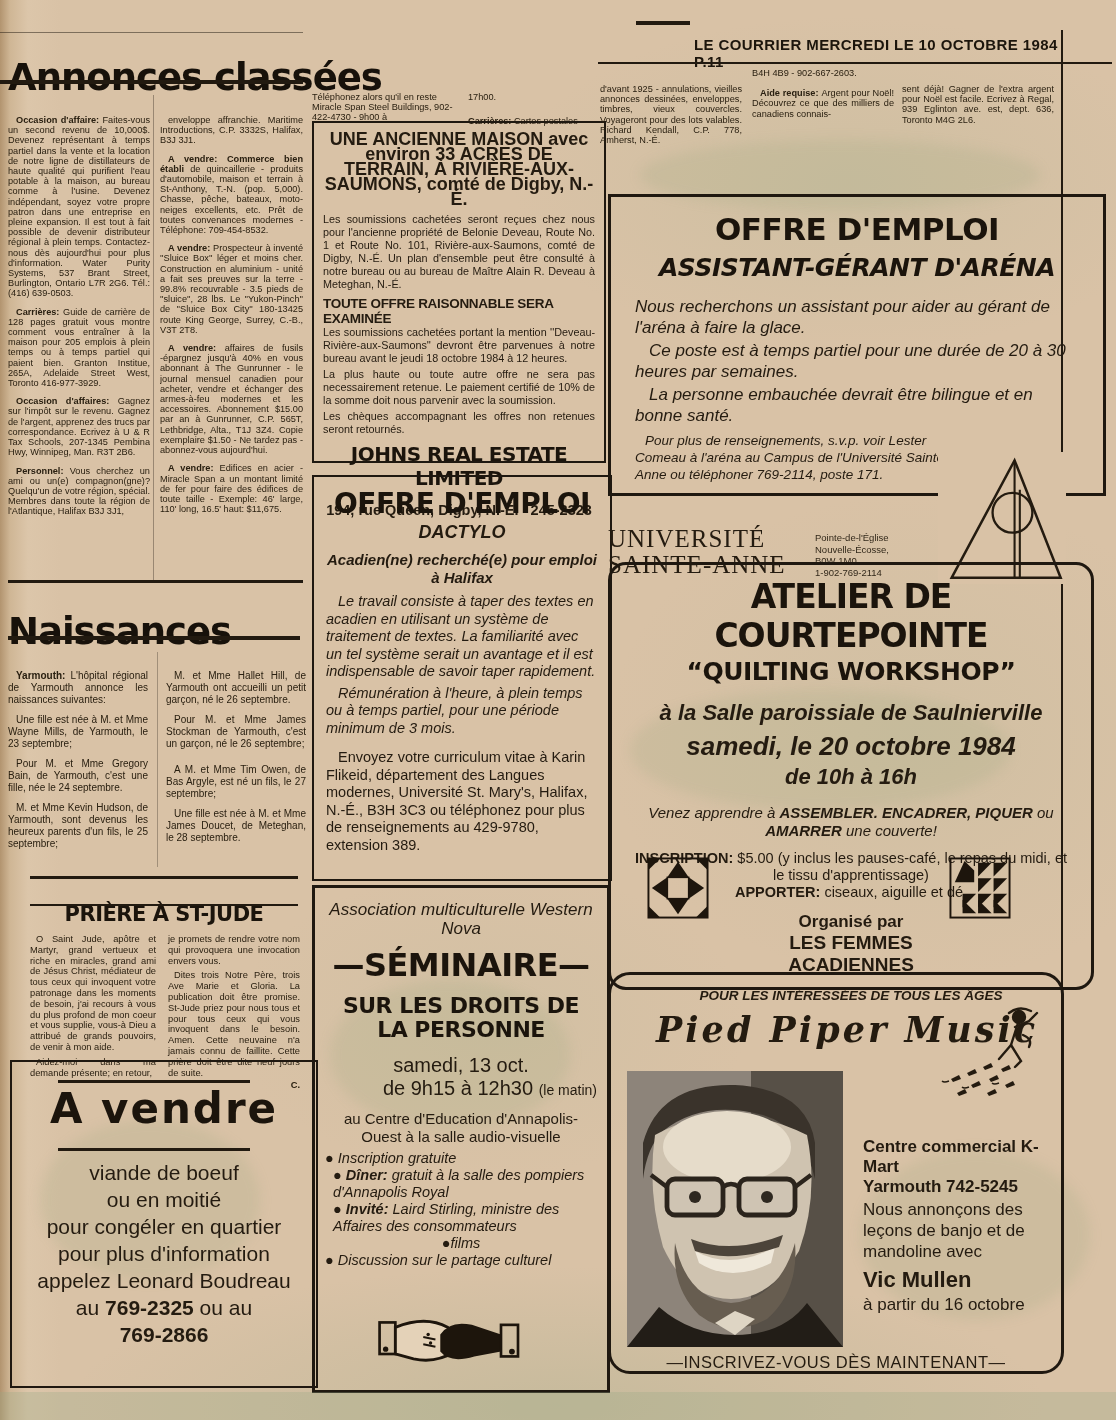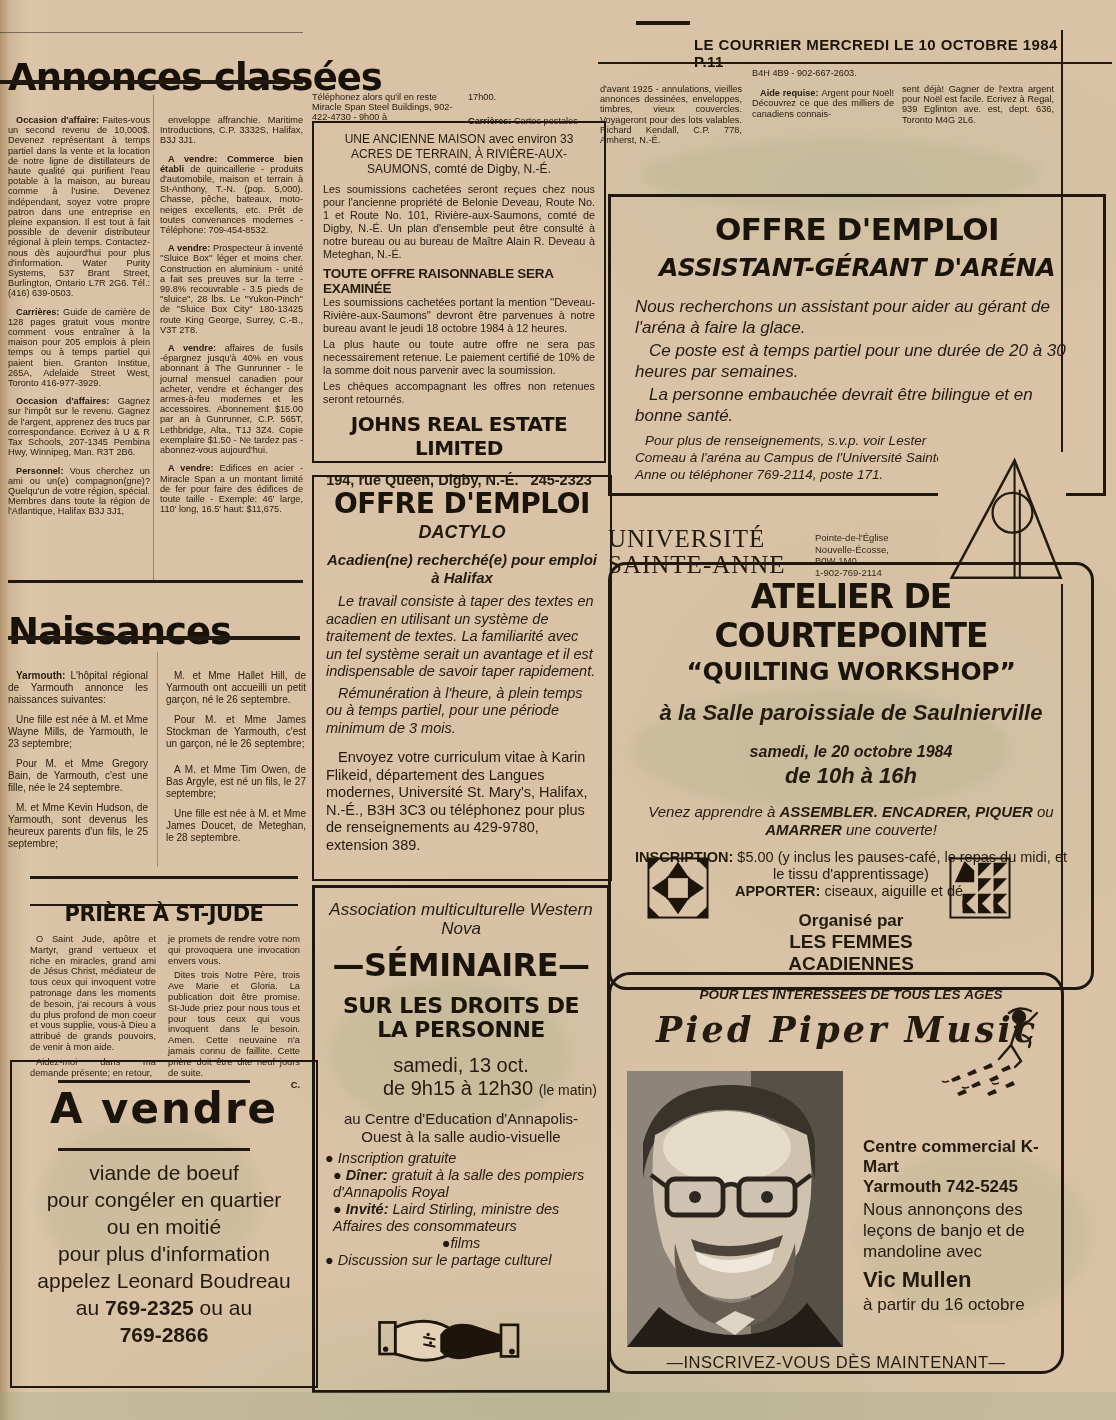--- a/index.html
+++ b/index.html
@@ -64,21 +64,21 @@
   </div>
   <div class="rule" style="left:8px;top:580px;width:295px;height:3px;"></div>
 
   <div class="abs adcol" style="left:312px;top:72px;width:148px;">Téléphonez alors qu'il en reste Miracle Span Steel Buildings, 902-422-4730  -  9h00 à</div>
   <div class="abs adcol" style="left:468px;top:72px;width:120px;">
     <p style="text-indent:0;margin-bottom:14px;">17h00.</p>
     <p style="text-indent:0;"><b>Carrières: </b><span>Cartes postales</span></p>
   </div>
 
   <div class="box" style="left:312px;top:121px;width:272px;height:326px;border-width:2.5px;padding:6px 9px;">
-    <div class="c" style="font-weight:normal;font-size:12px;line-height:15px;margin-top:3px;">UNE ANCIENNE MAISON avec environ 33 ACRES DE TERRAIN, À RIVIÈRE-AUX-SAUMONS, comté de Digby, N.-É.</div>
+    <div class="c" style="font-weight:bold;font-size:18px;line-height:15px;margin-top:3px;">UNE ANCIENNE MAISON avec environ 33 ACRES DE TERRAIN, À RIVIÈRE-AUX-SAUMONS, comté de Digby, N.-É.</div>
     <div class="j" style="font-size:10.8px;line-height:13px;margin-top:6px;">Les soumissions cachetées seront reçues chez nous pour l'ancienne propriété de Belonie Deveau, Route No. 1 et Route No. 101, Rivière-aux-Saumons, comté de Digby, N.-É. Un plan d'ensemble peut être consulté à notre bureau ou au bureau de Maître Alain R. Deveau à Meteghan, N.-É.</div>
     <div style="font-weight:bold;font-size:13.5px;margin-top:5px;letter-spacing:-.3px;">TOUTE OFFRE RAISONNABLE SERA EXAMINÉE</div>
     <div class="j" style="font-size:10.8px;line-height:13px;margin-top:0;">Les soumissions cachetées portant la mention ''Deveau-Rivière-aux-Saumons'' devront être parvenues à notre bureau avant le jeudi 18 octobre 1984 à 12 heures.</div>
     <div class="j" style="font-size:10.8px;line-height:13px;margin-top:3px;">La plus haute ou toute autre offre ne sera pas necessairement retenue. Le paiement certifié de 10% de la somme doit nous parvenir avec la soumission.</div>
     <div class="j" style="font-size:10.8px;line-height:13px;margin-top:3px;">Les chèques accompagnant les offres non retenues seront retournés.</div>
     <div class="c boxtitle" style="font-size:20px;margin-top:6px;">JOHNS REAL ESTATE LIMITED</div>
     <div class="c" style="font-weight:bold;font-size:14.5px;margin-top:12px;">
       <span>194, rue Queen, Digby, N.-É.</span>&nbsp;&nbsp;&nbsp;<span>245-2323</span>
     </div>
   </div>
@@ -159,21 +159,21 @@
       <path d="M12 120 L72 8 L116 120 Z" fill="none" stroke="#241b10" stroke-width="2.4"></path>
       <path d="M72 8 L72 120 M77 36 L77 120" stroke="#241b10" stroke-width="2" fill="none"></path>
       <circle cx="70" cy="58" r="19" fill="none" stroke="#241b10" stroke-width="2.2"></circle>
     </svg>
   </div>
 
   <div class="box" style="left:608px;top:562px;width:444px;height:398px;border-radius:18px;padding:12px 18px;">
     <div class="c boxtitle" style="font-size:33px;letter-spacing:-1px;">ATELIER DE COURTEPOINTE</div>
     <div class="c boxtitle" style="font-size:25px;margin-top:2px;">“QUILTING WORKSHOP”</div>
     <div class="c i" style="font-weight:bold;font-size:22px;margin-top:14px;">à la Salle paroissiale de Saulnierville</div>
-    <div class="c i" style="font-weight:bold;font-size:16px;margin-top:17px;">samedi, le 20 octobre 1984</div>
+    <div class="c i" style="font-weight:bold;font-size:26px;margin-top:5px;">samedi, le 20 octobre 1984</div>
     <div class="c i" style="font-weight:bold;font-size:22px;margin-top:2px;">de 10h à 16h</div>
     <div class="c i" style="font-size:15px;line-height:18px;margin-top:14px;">
       <span>Venez apprendre à </span><b>ASSEMBLER. ENCADRER, PIQUER</b><span> ou </span><b>AMARRER</b><span> une couverte!</span>
     </div>
     <div class="c" style="font-size:14.5px;line-height:17px;margin-top:10px;">
       <b>INSCRIPTION: </b><span>$5.00 (y inclus les pauses-café, le repas du midi, et le tissu d'apprentissage)</span>
     </div>
     <div class="c" style="font-size:14.5px;">
       <b>APPORTER: </b><span>ciseaux, aiguille et dé.</span>
     </div>
@@ -303,22 +303,22 @@
     <p style="text-indent:6px;margin-bottom:2px;">Dites trois Notre Père, trois Ave Marie et Gloria. La publication doit être promise. St-Jude priez pour nous tous et pour tous ceux qui vous invoquent dans le besoin. Amen. Cette neuvaine n'a jamais connu de faillite. Cette prière doit être dite neuf jours de suite.</p>
     <p style="text-align:right;font-weight:bold;">C.</p>
   </div>
 
   <div class="box c" style="left:10px;top:1060px;width:284px;height:296px;border-width:2.5px;padding:14px 10px;">
     <div class="rule" style="left:46px;top:18px;width:192px;height:2.5px;"></div>
     <div class="boxtitle" style="font-size:42px;letter-spacing:2px;margin-top:8px;">A vendre</div>
     <div class="rule" style="left:46px;top:86px;width:192px;height:2.5px;"></div>
     <div style="font-size:21px;line-height:27px;margin-top:26px;">
       <div>viande de boeuf</div>
+      <div>ou en moitié</div>
       <div>pour congéler en quartier</div>
-      <div>ou en moitié</div>
       <div>pour plus d'information</div>
       <div>appelez Leonard Boudreau</div>
       <div><span>au </span><b>769-2325</b><span> ou au</span></div>
       <div style="font-weight:bold;"><b>769-2866</b></div>
     </div>
   </div>
 
   <div class="abs" style="left:0;top:1372px;width:1116px;height:34px;background:rgba(152,168,132,.30);"></div>
   <div class="abs" style="left:52px;top:1406px;width:1064px;height:14px;opacity:.85;
        background:repeating-linear-gradient(45deg,#6e573f 0 2px,#a1876a 2px 4px,#7c644a 4px 6px,#967c60 6px 8px);"></div>

